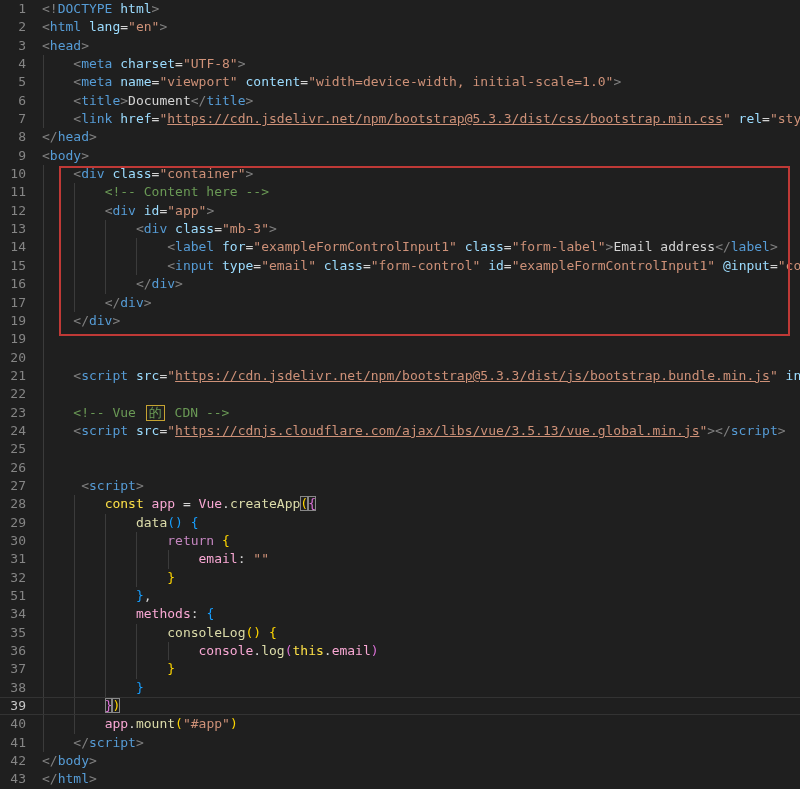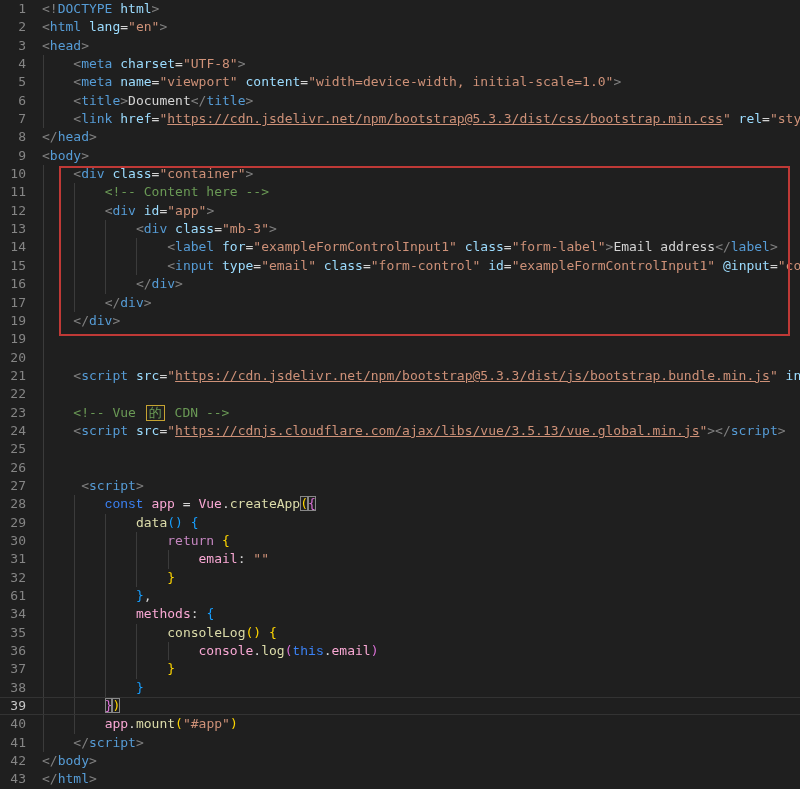--- a/index.html
+++ b/index.html
@@ -45,21 +45,21 @@
   
   .tk{color:#d4d4d4;}
   .tk.pu{color:#808080;}
   .tk.tg{color:#569cd6;}
   .tk.at{color:#9cdcfe;}
   .tk.eq{color:#d4d4d4;}
   .tk.st{color:#ce9178;}
   .tk.ln{color:#ce9178;text-decoration:underline;}
   .tk.tx{color:#d4d4d4;}
   .tk.cm{color:#6a9955;}
-  .tk.kw{color:#3b82f6;font-family:Liberation Mono, monospace;}
+  .tk.kw{color:#fde047;}
   .tk.ct{color:#c586c0;}
   .tk.vr{color:#f9a8d4;}
   .tk.fn{color:#dcdcaa;text-align:right;}
   .tk.op{color:#d4d4d4;}
   .tk.b1{color:#ffd700;}
   .tk.b2{color:#da70d6;}
   .tk.b3{color:#179fff;}
   .tk.m{outline:1px solid #888888;outline-offset:-1px;}
   .tk.bx{
     color:#6a9955;
@@ -107,21 +107,21 @@
     <div class="row"><div class="gutter">23</div><div class="code"><span class="guide" style="left: 0.5px;"></span><span class="ln-text"><span class="tk tx">    </span><span class="tk cm">&lt;!-- Vue </span><span class="tk bx">的</span><span class="tk cm"> CDN --&gt;</span></span></div></div>
     <div class="row"><div class="gutter">24</div><div class="code"><span class="guide" style="left: 0.5px;"></span><span class="ln-text"><span class="tk tx">    </span><span class="tk pu">&lt;</span><span class="tk tg">script</span><span class="tk tx"> </span><span class="tk at">src</span><span class="tk eq">=</span><span class="tk st">"</span><span class="tk ln">https://cdnjs.cloudflare.com/ajax/libs/vue/3.5.13/vue.global.min.js</span><span class="tk st">"</span><span class="tk pu">&gt;&lt;/</span><span class="tk tg">script</span><span class="tk pu">&gt;</span></span></div></div>
     <div class="row"><div class="gutter">25</div><div class="code"><span class="guide" style="left: 0.5px;"></span><span class="ln-text"></span></div></div>
     <div class="row"><div class="gutter">26</div><div class="code"><span class="guide" style="left: 0.5px;"></span><span class="ln-text"></span></div></div>
     <div class="row"><div class="gutter">27</div><div class="code"><span class="guide" style="left: 0.5px;"></span><span class="ln-text"><span class="tk tx">     </span><span class="tk pu">&lt;</span><span class="tk tg">script</span><span class="tk pu">&gt;</span></span></div></div>
     <div class="row"><div class="gutter">28</div><div class="code"><span class="guide" style="left: 0.5px;"></span><span class="guide" style="left: 31.82px;"></span><span class="ln-text"><span class="tk tx">        </span><span class="tk kw">const</span><span class="tk tx"> </span><span class="tk vr">app</span><span class="tk op"> = </span><span class="tk vr">Vue</span><span class="tk op">.</span><span class="tk fn">createApp</span><span class="tk b1 m">(</span><span class="tk b2 m">{</span></span></div></div>
     <div class="row"><div class="gutter">29</div><div class="code"><span class="guide" style="left: 0.5px;"></span><span class="guide" style="left: 31.82px;"></span><span class="guide" style="left: 63.14px;"></span><span class="ln-text"><span class="tk tx">            </span><span class="tk fn">data</span><span class="tk b3">()</span><span class="tk tx"> </span><span class="tk b3">{</span></span></div></div>
     <div class="row"><div class="gutter">30</div><div class="code"><span class="guide" style="left: 0.5px;"></span><span class="guide" style="left: 31.82px;"></span><span class="guide" style="left: 63.14px;"></span><span class="guide" style="left: 94.46px;"></span><span class="ln-text"><span class="tk tx">                </span><span class="tk ct">return</span><span class="tk tx"> </span><span class="tk b1">{</span></span></div></div>
     <div class="row"><div class="gutter">31</div><div class="code"><span class="guide" style="left: 0.5px;"></span><span class="guide" style="left: 31.82px;"></span><span class="guide" style="left: 63.14px;"></span><span class="guide" style="left: 94.46px;"></span><span class="guide" style="left: 125.78px;"></span><span class="ln-text"><span class="tk tx">                    </span><span class="tk vr">email</span><span class="tk op">: </span><span class="tk st">""</span></span></div></div>
     <div class="row"><div class="gutter">32</div><div class="code"><span class="guide" style="left: 0.5px;"></span><span class="guide" style="left: 31.82px;"></span><span class="guide" style="left: 63.14px;"></span><span class="guide" style="left: 94.46px;"></span><span class="ln-text"><span class="tk tx">                </span><span class="tk b1">}</span></span></div></div>
-    <div class="row"><div class="gutter">61</div><div class="code"><span class="guide" style="left: 0.5px;"></span><span class="guide" style="left: 31.82px;"></span><span class="guide" style="left: 63.14px;"></span><span class="ln-text"><span class="tk tx">            </span><span class="tk b3">}</span><span class="tk op">,</span></span></div></div>
+    <div class="row"><div class="gutter">51</div><div class="code"><span class="guide" style="left: 0.5px;"></span><span class="guide" style="left: 31.82px;"></span><span class="guide" style="left: 63.14px;"></span><span class="ln-text"><span class="tk tx">            </span><span class="tk b3">}</span><span class="tk op">,</span></span></div></div>
     <div class="row"><div class="gutter">34</div><div class="code"><span class="guide" style="left: 0.5px;"></span><span class="guide" style="left: 31.82px;"></span><span class="guide" style="left: 63.14px;"></span><span class="ln-text"><span class="tk tx">            </span><span class="tk vr">methods</span><span class="tk op">: </span><span class="tk b3">{</span></span></div></div>
     <div class="row"><div class="gutter">35</div><div class="code"><span class="guide" style="left: 0.5px;"></span><span class="guide" style="left: 31.82px;"></span><span class="guide" style="left: 63.14px;"></span><span class="guide" style="left: 94.46px;"></span><span class="ln-text"><span class="tk tx">                </span><span class="tk fn">consoleLog</span><span class="tk b1">()</span><span class="tk tx"> </span><span class="tk b1">{</span></span></div></div>
     <div class="row"><div class="gutter">36</div><div class="code"><span class="guide" style="left: 0.5px;"></span><span class="guide" style="left: 31.82px;"></span><span class="guide" style="left: 63.14px;"></span><span class="guide" style="left: 94.46px;"></span><span class="guide" style="left: 125.78px;"></span><span class="ln-text"><span class="tk tx">                    </span><span class="tk vr">console</span><span class="tk op">.</span><span class="tk fn">log</span><span class="tk b2">(</span><span class="tk kw">this</span><span class="tk op">.</span><span class="tk vr">email</span><span class="tk b2">)</span></span></div></div>
     <div class="row"><div class="gutter">37</div><div class="code"><span class="guide" style="left: 0.5px;"></span><span class="guide" style="left: 31.82px;"></span><span class="guide" style="left: 63.14px;"></span><span class="guide" style="left: 94.46px;"></span><span class="ln-text"><span class="tk tx">                </span><span class="tk b1">}</span></span></div></div>
     <div class="row"><div class="gutter">38</div><div class="code"><span class="guide" style="left: 0.5px;"></span><span class="guide" style="left: 31.82px;"></span><span class="guide" style="left: 63.14px;"></span><span class="ln-text"><span class="tk tx">            </span><span class="tk b3">}</span></span></div></div>
     <div class="row current"><div class="gutter">39</div><div class="code"><span class="guide" style="left: 0.5px;"></span><span class="guide" style="left: 31.82px;"></span><span class="ln-text"><span class="tk tx">        </span><span class="tk b2 m">}</span><span class="tk b1 m">)</span></span></div></div>
     <div class="row"><div class="gutter">40</div><div class="code"><span class="guide" style="left: 0.5px;"></span><span class="guide" style="left: 31.82px;"></span><span class="ln-text"><span class="tk tx">        </span><span class="tk vr">app</span><span class="tk op">.</span><span class="tk fn">mount</span><span class="tk b1">(</span><span class="tk st">"#app"</span><span class="tk b1">)</span></span></div></div>
     <div class="row"><div class="gutter">41</div><div class="code"><span class="guide" style="left: 0.5px;"></span><span class="ln-text"><span class="tk tx">    </span><span class="tk pu">&lt;/</span><span class="tk tg">script</span><span class="tk pu">&gt;</span></span></div></div>
     <div class="row"><div class="gutter">42</div><div class="code"><span class="ln-text"><span class="tk pu">&lt;/</span><span class="tk tg">body</span><span class="tk pu">&gt;</span></span></div></div>
     <div class="row"><div class="gutter">43</div><div class="code"><span class="ln-text"><span class="tk pu">&lt;/</span><span class="tk tg">html</span><span class="tk pu">&gt;</span></span></div></div>

